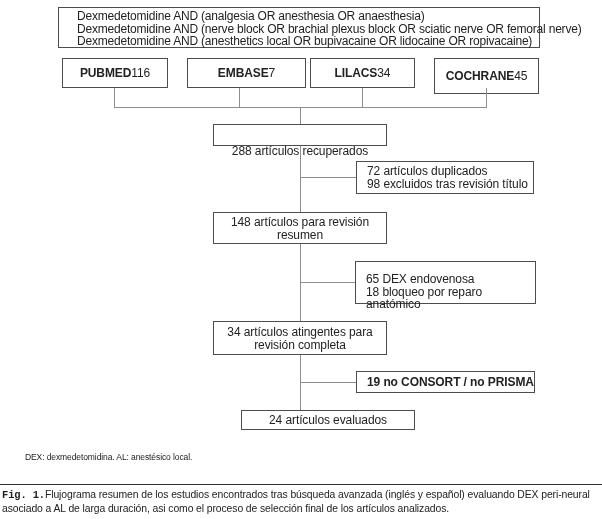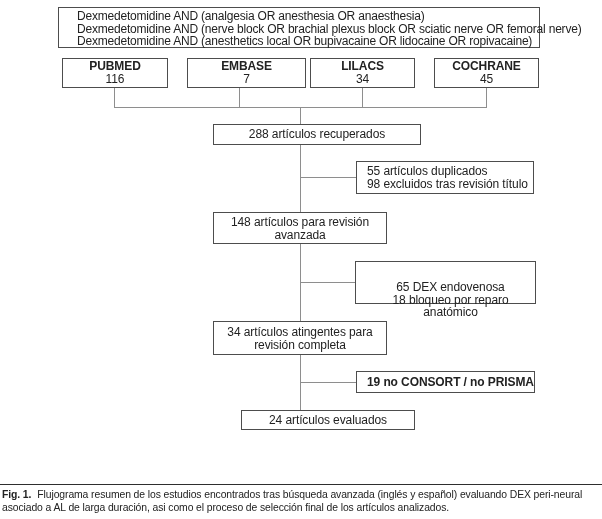--- a/index.html
+++ b/index.html
@@ -13,31 +13,31 @@
     font-family:"Liberation Sans",sans-serif;color:var(--text-c);
     overflow:hidden;
   }
   .box{
     position:absolute;box-sizing:border-box;
     border:1px solid var(--border-c);background:#fff;
     font-size:12px;line-height:12.6px;letter-spacing:-0.1px;
   }
   .qbox{padding:2px 2px 0 18px;white-space:nowrap;letter-spacing:-0.2px;}
   .dbbox{
-    display:flex;flex-direction:column;align-items:center;justify-content:center;
+    display:flex;flex-direction:row;align-items:center;justify-content:center;
     text-align:center;line-height:13px;
   }
   .dbname{font-weight:bold;}
   .cbox{text-align:center;}
   .ebox{padding-left:10px;}
   .vline,.hline{position:absolute;background:var(--line-c);}
   .divider{position:absolute;background:#2e2e2e;}
   .footnote{position:absolute;font-size:8.5px;letter-spacing:-0.1px;margin:0;}
   .caption{position:absolute;font-size:10.4px;line-height:13px;letter-spacing:-0.1px;margin:0;}
-  .caption b{margin-right:6px;}
+  .caption b{font-family:Liberation Mono, monospace;}
 </style>
 </head>
 <body>
 
 <div class="page">
 
   <div class="box qbox" style="left:58px;top:7px;width:482px;height:41px;">
     <div>Dexmedetomidine AND (analgesia OR anesthesia OR anaesthesia)</div>
     <div>Dexmedetomidine AND (nerve block OR brachial plexus block OR sciatic nerve OR femoral nerve)</div>
     <div>Dexmedetomidine AND (anesthetics local OR bupivacaine OR lidocaine OR ropivacaine)</div>
@@ -48,70 +48,71 @@
     <span>116</span>
   </div>
   <div class="box dbbox" style="left:187px;top:58px;width:119px;height:30px;">
     <span class="dbname">EMBASE</span>
     <span>7</span>
   </div>
   <div class="box dbbox" style="left:310px;top:58px;width:105px;height:30px;">
     <span class="dbname">LILACS</span>
     <span>34</span>
   </div>
-  <div class="box dbbox" style="left:434px;top:58px;width:105px;height:30px;">
+  <div class="box dbbox" style="left:434px;top:58px;width:105px;height:36px;">
     <span class="dbname">COCHRANE</span>
     <span>45</span>
   </div>
 
   <div class="vline" style="left:114px;top:88px;width:1px;height:19px;"></div>
   <div class="vline" style="left:239px;top:88px;width:1px;height:19px;"></div>
   <div class="vline" style="left:362px;top:88px;width:1px;height:19px;"></div>
   <div class="vline" style="left:486px;top:88px;width:1px;height:19px;"></div>
   <div class="hline" style="left:114px;top:107px;width:373px;height:1px;"></div>
   <div class="vline" style="left:300px;top:107px;width:1px;height:18px;"></div>
   <div class="vline" style="left:300px;top:145px;width:1px;height:67px;"></div>
   <div class="vline" style="left:300px;top:244px;width:1px;height:77px;"></div>
   <div class="vline" style="left:300px;top:355px;width:1px;height:55px;"></div>
   <div class="hline" style="left:301px;top:177px;width:55px;height:1px;"></div>
   <div class="hline" style="left:301px;top:282px;width:55px;height:1px;"></div>
   <div class="hline" style="left:301px;top:382px;width:55px;height:1px;"></div>
 
-  <div class="box cbox" style="left:213px;top:124px;width:208px;height:21px;padding-top:3px;">
+  <div class="box cbox" style="left:213px;top:124px;width:174px;height:21px;padding-top:20px;">
     <div>288 artículos recuperados</div>
   </div>
 
   <div class="box cbox" style="left:213px;top:212px;width:174px;height:32px;padding-top:3px;">
     <div>148 artículos para revisión</div>
-    <div>avanzada</div>
+    <div>resumen</div>
   </div>
 
   <div class="box cbox" style="left:213px;top:321px;width:174px;height:34px;padding-top:4px;">
     <div>34 artículos atingentes para</div>
     <div>revisión completa</div>
   </div>
 
   <div class="box cbox" style="left:213px;top:410px;width:174px;height:20px;padding-top:3px;margin-left:28px;">
     <div>24 artículos evaluados</div>
   </div>
 
   <div class="box ebox" style="left:356px;top:161px;width:178px;height:33px;padding-top:3px;">
-    <div>55 artículos duplicados</div>
+    <div>72 artículos duplicados</div>
     <div>98 excluidos tras revisión título</div>
   </div>
 
-  <div class="box ebox" style="left:355px;top:261px;width:181px;height:43px;padding-top:19px;text-align:center;">
+  <div class="box ebox" style="left:355px;top:261px;width:181px;height:43px;padding-top:11px;">
     <div>65 DEX endovenosa</div>
     <div>18 bloqueo por reparo anatómico</div>
   </div>
 
   <div class="box ebox" style="left:356px;top:371px;width:179px;height:22px;padding-top:4px;font-weight:bold;">
     <div>19 no CONSORT / no PRISMA</div>
   </div>
 
+  <p class="footnote" style="left:25px;top:452px;">DEX: dexmedetomidina. AL: anestésico local.</p>
 
   <div class="divider" style="left:0;top:484px;width:602px;height:1px;"></div>
 
   <p class="caption" style="left:2px;top:488px;width:598px;">
     <b>Fig. 1.</b><span>Flujograma resumen de los estudios encontrados tras búsqueda avanzada (inglés y español) evaluando DEX peri-neural asociado a AL de larga duración, asi como el proceso de selección final de los artículos analizados.</span>
   </p>
 
 </div>
 
 </body></html>

